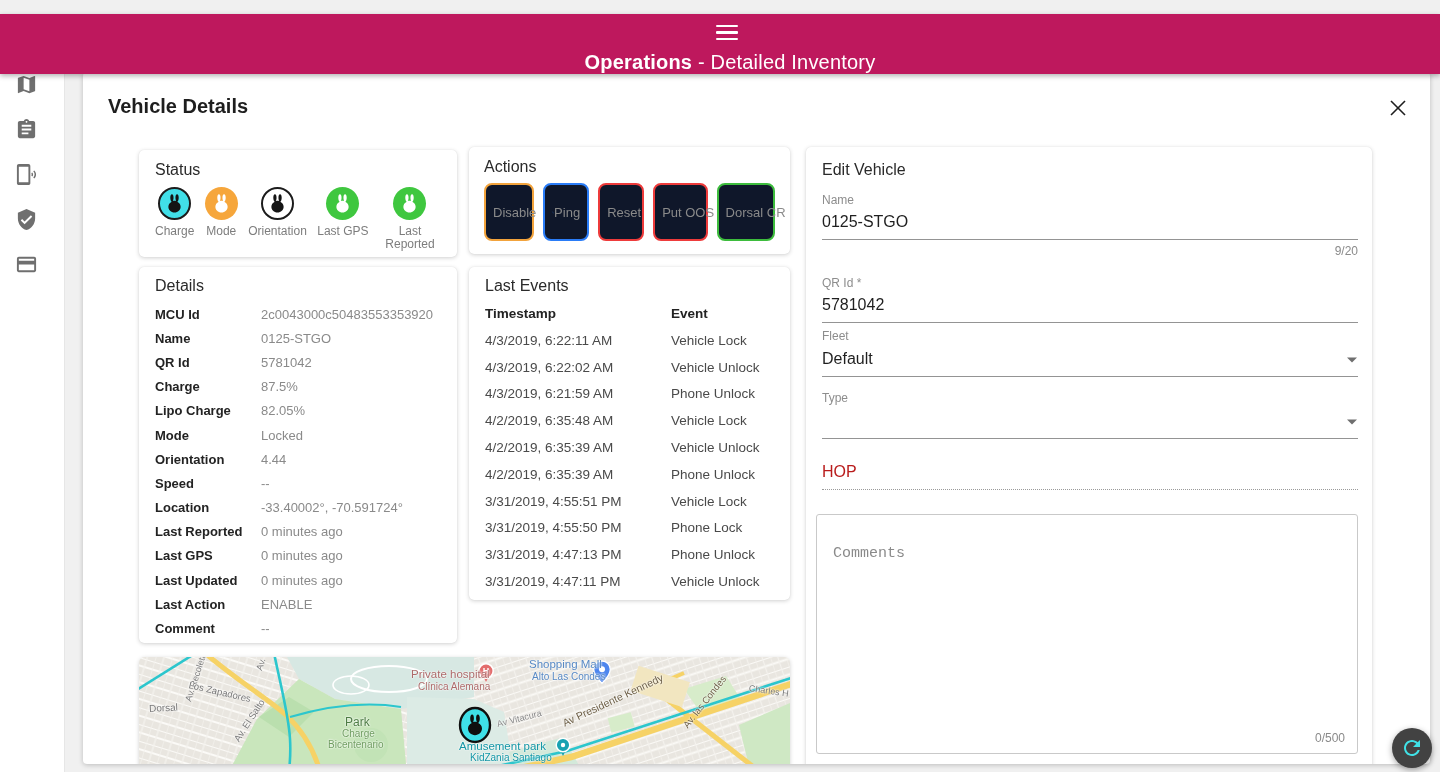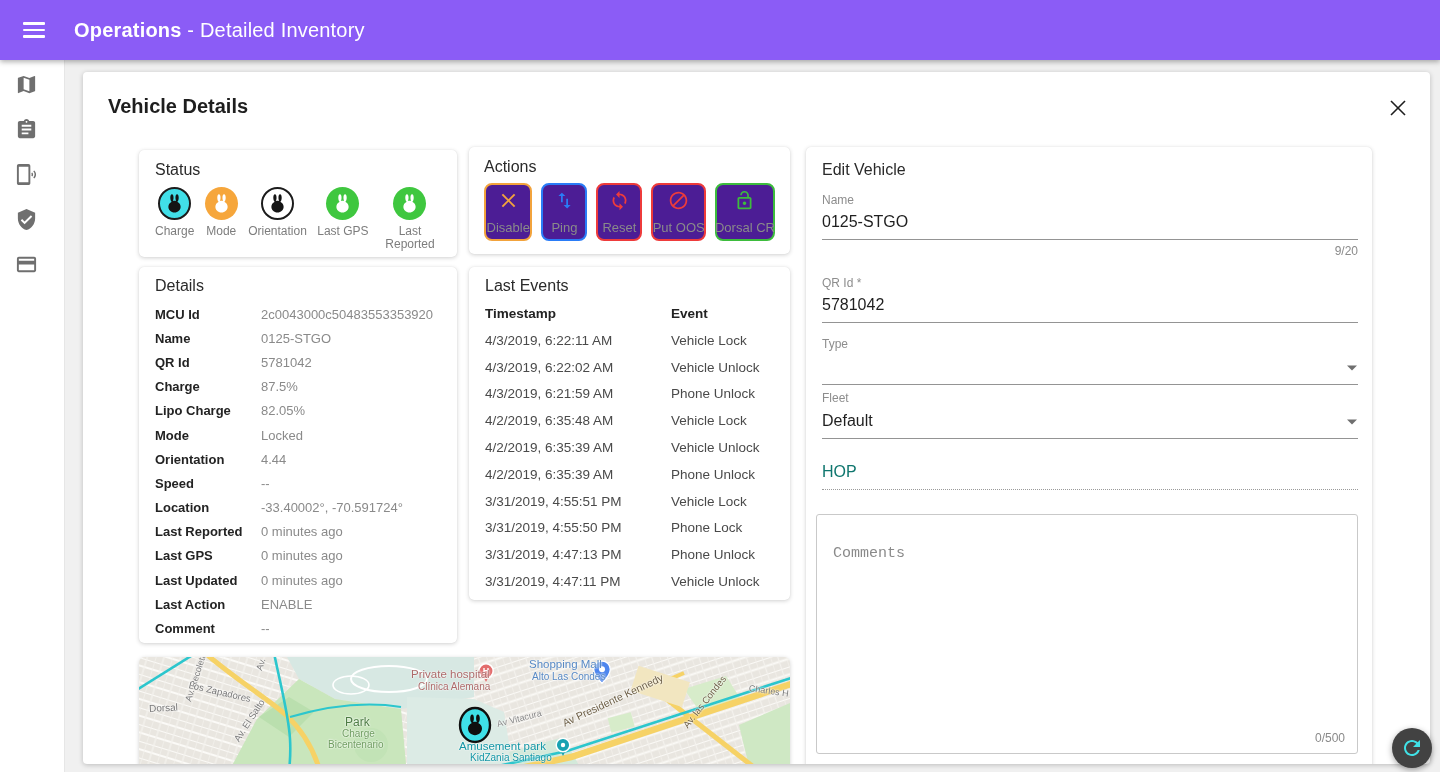--- a/index.html
+++ b/index.html
@@ -1,22 +1,22 @@
 <!DOCTYPE html>
 <html><head>
 <meta charset="utf-8">
 <style>
   * { margin:0; padding:0; box-sizing:border-box; }
   html,body { width:1440px; height:772px; overflow:hidden; background:#f0f0f0;
               font-family:"Liberation Sans", sans-serif; }
 
   
-  .appbar { position:absolute; left:0; top:0; width:1440px; height:60px;
-            background:#8b5cf6; box-shadow:0 2px 5px rgba(0,0,0,.3); z-index:50;
-            display:flex; align-items:center; }
+  .appbar { position:absolute; left:0; top:14px; width:1440px; height:60px;
+            background:#be185d; box-shadow:0 2px 5px rgba(0,0,0,.3); z-index:50;
+            display:flex; align-items:center;flex-direction:column; }
   .menu-btn { width:40px; height:40px; margin-left:14px; display:flex; flex-direction:column;
               justify-content:center; gap:4px; align-items:center; cursor:pointer; }
   .menu-btn span { display:block; width:22px; height:2.6px; background:#fff; border-radius:1px; }
   .appbar-title { color:#fff; font-size:20px; margin-left:20px; letter-spacing:.2px; }
   .appbar-title b { font-weight:700; }
   .appbar-title .rest { font-weight:500; }
 
   
   .rail { position:absolute; left:0; top:60px; width:65px; height:712px; background:#fff;
           border-right:1px solid #e6e6e6; z-index:10; display:flex; flex-direction:column;
@@ -44,22 +44,22 @@
   .st-circle svg { width:21px; height:21px; }
   .st-cyan   { background:#41dfe8; border:2px solid #1c1c1c; }
   .st-orange { background:#f6a63b; }
   .st-outline{ background:#fff;    border:2px solid #1c1c1c; }
   .st-green  { background:#3fc73f; }
   .st-label  { margin-top:5px; font-size:12px; color:#7d7d7d; text-align:center; line-height:13px; max-width:62px; }
 
   
   .actions-panel { left:386px; top:75px; width:321px; height:107px; padding:11px 15px; }
   .act-row { display:flex; margin-top:7px; gap:9px; }
-  .act-btn { background:#4c1d95; border:2px solid; border-radius:8px; height:58px; min-width:46px;
-             padding:5px 7px 4px; display:flex; flex-direction:column; align-items:center;
+  .act-btn { background:#0f172a; border:2px solid; border-radius:8px; height:58px; min-width:46px;
+             padding:5px 7px 4px; display:flex; flex-direction:row; align-items:center;
              justify-content:space-between; cursor:pointer; }
   .act-btn svg { width:21px; height:21px; }
   .act-btn .al { font-size:13px; color:#8a8a8a; white-space:nowrap; }
   .act-orange { border-color:#f2a33c; color:#f2a33c; }
   .act-blue   { border-color:#2a7cf7; color:#2a7cf7; }
   .act-red    { border-color:#ee3b3b; color:#ee3b3b; }
   .act-green  { border-color:#3dbc3d; color:#3dbc3d; }
 
   
   .details-panel { left:56px; top:195px; width:318px; height:376px; padding:10px 16px; }
@@ -86,21 +86,21 @@
   .fld { position:relative; margin-right:2px; }
   .fld-label { font-size:12px; color:#8d8d8d; }
   .fld-input { display:block; width:100%; border:none; outline:none; font-size:16px; color:#1f1f1f;
                font-family:"Liberation Sans",sans-serif; padding:6px 0 8px; background:transparent;
                border-bottom:1px solid #949494; }
   .fld-counter { text-align:right; font-size:12px; color:#8a8a8a; margin-top:4px; }
   .sel { border-bottom:1px solid #949494; padding:6px 0 8px; min-height:34px; font-size:16px; color:#1f1f1f;
          display:flex; align-items:flex-end; justify-content:space-between; cursor:pointer; }
   .sel .caret svg { width:12px; height:8px; fill:#6f6f6f; }
   .fld-disabled .fld-label { color:#a9a9a9; }
-  .fld-val-dis { font-size:16px; color:#0f766e; padding:6px 0 8px; border-bottom:1px dotted #9a9a9a; }
+  .fld-val-dis { font-size:16px; color:#b91c1c; padding:6px 0 8px; border-bottom:1px dotted #9a9a9a; }
   .comments-box { position:relative; margin:24px 2px 0 -6px; border:1px solid #c9c9c9; border-radius:3px;
                   height:240px; }
   .comments-box textarea { width:100%; height:200px; border:none; outline:none; resize:none;
                   font-family:Liberation Mono, monospace; font-size:15px; color:#a16207;
                   padding:30px 16px 0; background:transparent; }
   .comments-box textarea::placeholder { color:#8a8a8a; }
   .comments-counter { position:absolute; right:12px; bottom:8px; font-size:12px; color:#8a8a8a; }
 
   
   .fab { position:absolute; left:1392px; top:728px; width:40px; height:40px; border-radius:50%;
@@ -495,44 +495,44 @@
       <div class="fld-label">Name</div>
       <input class="fld-input" type="text" value="0125-STGO" style="">
       <div class="fld-counter">9/20</div>
     </div>
 
     <div class="fld" style="margin-top:18px;">
       <div class="fld-label">QR Id *</div>
       <input class="fld-input" type="text" value="5781042" style="">
     </div>
 
+    <div class="fld" style="margin-top:6px;">
+      <div class="fld-label">Fleet</div>
+      <div class="sel">
+        <span>Default</span>
+        <span class="caret">
+          <svg viewBox="0 0 12 8">
+              <path d="M1 1.5 L6 6.5 L11 1.5 Z"></path>
+            </svg>
+        </span>
+      </div>
+    </div>
+
     <div class="fld" style="margin-top:14px;">
       <div class="fld-label">Type</div>
       <div class="sel">
         <span></span>
         <span class="caret">
           <svg viewBox="0 0 12 8">
               <path d="M1 1.5 L6 6.5 L11 1.5 Z"></path>
             </svg>
         </span>
       </div>
     </div>
 
-    <div class="fld" style="margin-top:6px;">
-      <div class="fld-label">Fleet</div>
-      <div class="sel">
-        <span>Default</span>
-        <span class="caret">
-          <svg viewBox="0 0 12 8">
-              <path d="M1 1.5 L6 6.5 L11 1.5 Z"></path>
-            </svg>
-        </span>
-      </div>
-    </div>
-
     <div class="fld fld-disabled" style="margin-top:18px;">
       <div class="fld-val-dis">HOP</div>
     </div>
 
     <div class="comments-box">
       <textarea placeholder="Comments" style=""></textarea>
       <div class="comments-counter">0/500</div>
     </div>
   </div>
 </div>

